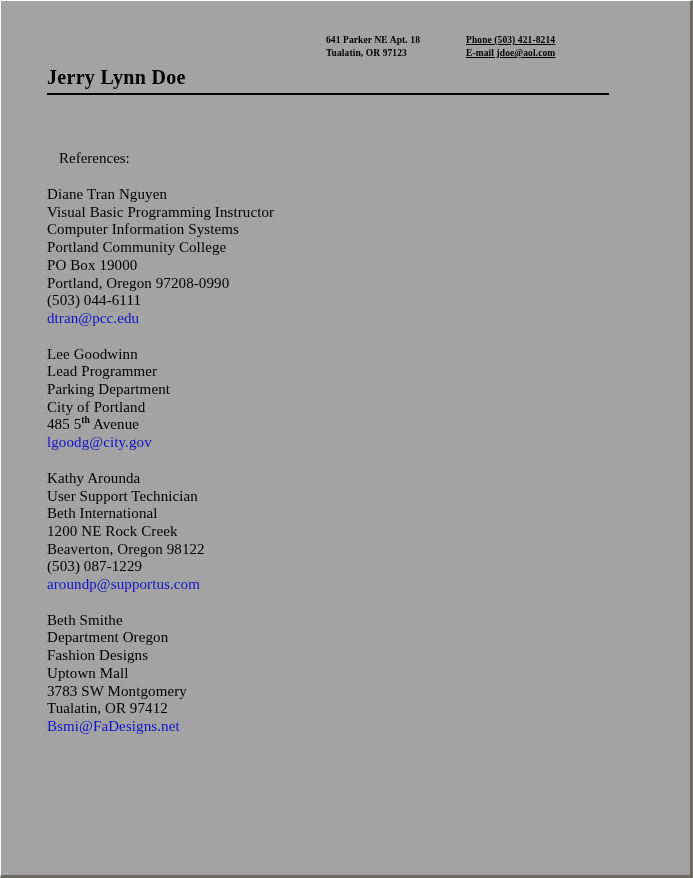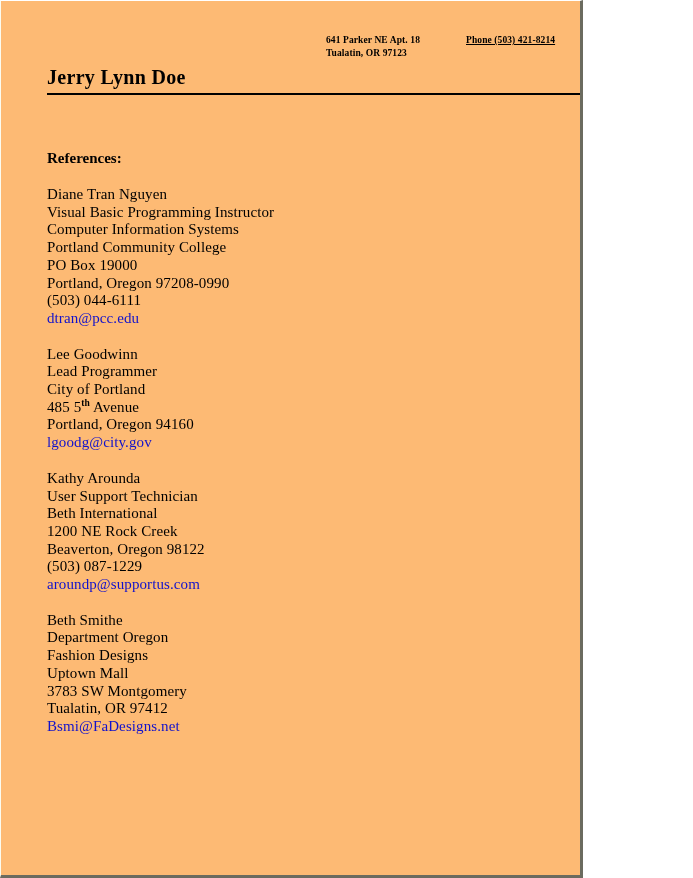--- a/index.html
+++ b/index.html
@@ -5,23 +5,23 @@
   html, body {
     margin: 0;
     padding: 0;
     background: #ffffff;
   }
   body {
     font-family: "Liberation Serif", "DejaVu Serif", serif;
   }
   .page {
     position: relative;
-    width: 583px;
+    width: 693px;
     height: 878px;
-    background: #fdba74;
+    background: #a3a3a3;
     box-sizing: border-box;
     border-right: 3px solid #6b6b5f;
     border-bottom: 3px solid #6b6b5f;
     border-left: 1px solid #fbfbf0;
     border-top: 1px solid #ffffff;
     overflow: hidden;
   }
   .page::after {
     content: "";
     position: absolute;
@@ -73,24 +73,24 @@
     left: 46px;
     top: 92px;
     width: 562px;
     height: 0;
     border-top: 2px solid #000000;
   }
 
   
   .section-heading {
     position: absolute;
-    left: 46px;
+    left: 58px;
     top: 148px;
     font-size: 15px;
-    font-weight: bold;
+    font-weight: normal;
     line-height: 19px;
     color: #000000;
   }
 
   .ref-list {
     position: absolute;
     left: 46px;
     top: 185px;
     width: 560px;
   }
@@ -124,20 +124,21 @@
 <div class="page">
   <div class="content">
 
     <div class="contact-block">
       <div class="contact-col-left">
         <div class="contact-line">641 Parker NE Apt. 18</div>
         <div class="contact-line">Tualatin, OR 97123</div>
       </div>
       <div class="contact-col-right">
         <div class="contact-line">Phone (503) 421-8214</div>
+        <div class="contact-line">E-mail jdoe@aol.com</div>
       </div>
     </div>
 
     <div class="name-heading">Jerry Lynn Doe</div>
     <div class="name-rule"></div>
 
     <div class="section-heading">References:</div>
 
     <div class="ref-list">
 
@@ -148,23 +149,23 @@
         <div class="ref-line">Portland Community College</div>
         <div class="ref-line">PO Box 19000</div>
         <div class="ref-line">Portland, Oregon 97208-0990</div>
         <div class="ref-line">(503) 044-6111</div>
         <div class="ref-line"><span class="email-link">dtran@pcc.edu</span></div>
       </div>
 
       <div class="ref-block">
         <div class="ref-line">Lee Goodwinn</div>
         <div class="ref-line">Lead Programmer</div>
+        <div class="ref-line">Parking Department</div>
         <div class="ref-line">City of Portland</div>
         <div class="ref-line"><span>485 5</span><sup>th</sup><span> Avenue</span></div>
-        <div class="ref-line">Portland, Oregon 94160</div>
         <div class="ref-line"><span class="email-link">lgoodg@city.gov</span></div>
       </div>
 
       <div class="ref-block">
         <div class="ref-line">Kathy Arounda</div>
         <div class="ref-line">User Support Technician</div>
         <div class="ref-line">Beth International</div>
         <div class="ref-line">1200 NE Rock Creek</div>
         <div class="ref-line">Beaverton, Oregon 98122</div>
         <div class="ref-line">(503) 087-1229</div>

